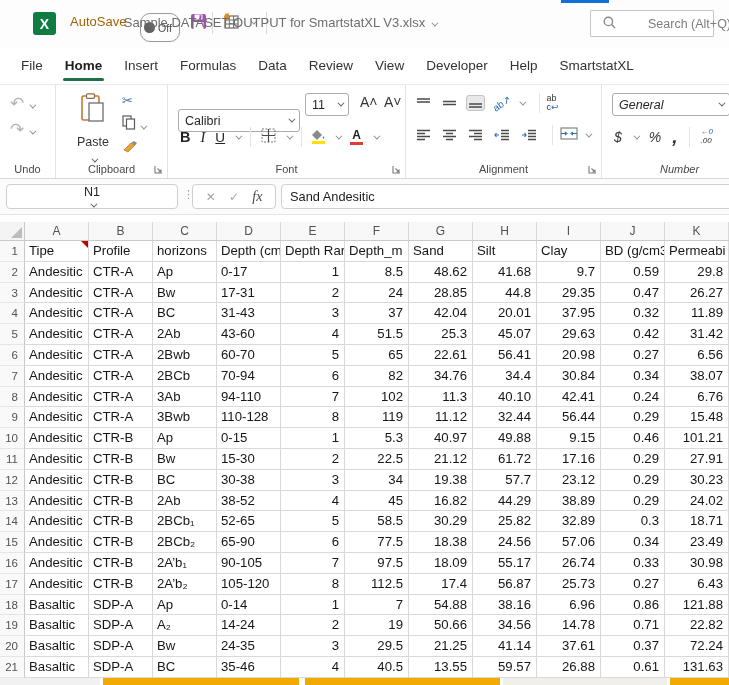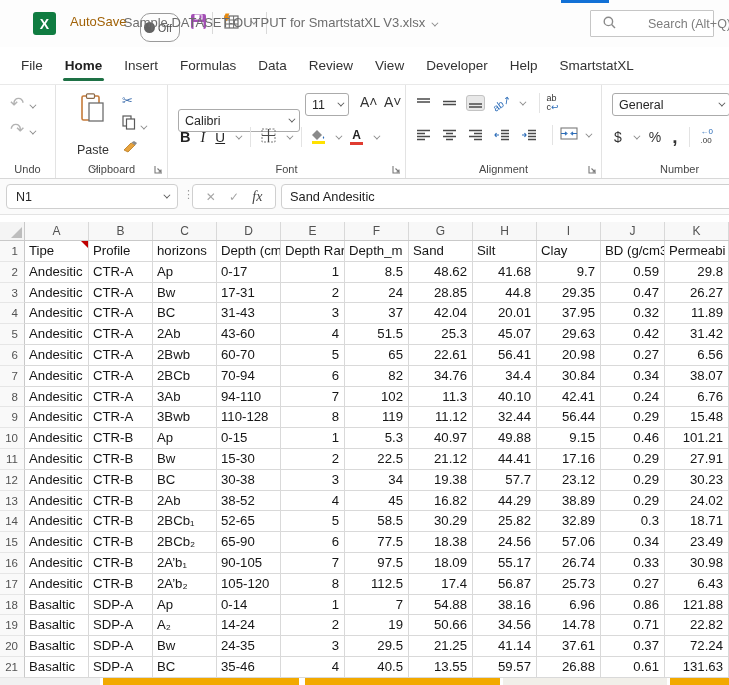--- a/index.html
+++ b/index.html
@@ -43,21 +43,21 @@
   
   .ribbon { position:absolute; top:84px; left:0; width:729px; height:95px; background:#fff; border-top:1px solid #e9e9e9; border-bottom:1px solid #d8d8d8; display:flex; }
   .rgroup { position:relative; height:100%; border-right:1px solid #e3e3e3; flex:none; }
   .rlabel { position:absolute; bottom:3px; left:0; right:0; text-align:center; font-size:11px; color:#484848; }
   .launcher { position:absolute; bottom:4px; right:4px; width:9px; height:9px; }
   .launcher svg { display:block; }
   .g-undo { width:56px; }
   .undo-btn { position:absolute; left:10px; font-size:17px; color:#b3b3b3; line-height:1; }
   .g-clip { width:112px; }
   .paste-big { position:absolute; left:14px; top:8px; width:46px; text-align:center; }
-  .paste-label { font-size:12.5px; color:#333; margin-top:16px; }
+  .paste-label { font-size:12.5px; color:#333; margin-top:8px; }
   .clip-col { position:absolute; left:66px; top:8px; display:flex; flex-direction:column; gap:7px; align-items:flex-start; }
   .g-font { width:238px; }
   .combo { display:flex; align-items:center; justify-content:space-between; border:1px solid #ababab; border-radius:3px; background:#fff;
            font-size:12.5px; color:#262626; padding:0 6px; height:23px; }
   .font-name { position:absolute; left:10px; top:24px; width:122px; }
   .font-size { position:absolute; left:137px; top:8px; width:44px; }
   .grow-btn { font-size:14px; color:#333; }
   .fontrow2 { position:absolute; left:12px; top:42px; display:flex; align-items:center; gap:10px; }
   .bld { font-weight:bold; font-size:14.5px; color:#222; }
   .itl { font-style:italic; font-family:"Liberation Serif",serif; font-size:14.5px; color:#222; }
@@ -77,21 +77,21 @@
   .num-row2 { position:absolute; left:12px; top:42px; display:flex; align-items:center; gap:11px; }
   .cur { font-size:14px; color:#333; }
   .pct { font-size:14px; color:#333; }
   .comma-ic { font-size:19px; font-weight:bold; color:#333; line-height:0.5; }
   .incdec { font-size:8px; line-height:1.1; color:#333; text-align:left; }
   .incdec .arr { color:#2b6cb8; }
 
   
   .formulabar { position:absolute; top:179px; left:0; width:729px; height:36px; background:#fbfbfb; border-bottom:1px solid #e4e4e4; }
   .namebox { position:absolute; left:6px; top:5px; width:172px; height:25px; border:1px solid #cfcfcf; border-radius:4px; background:#fff;
-             display:flex; align-items:center; justify-content:space-between; padding:0 9px; font-size:12.5px; color:#262626; }
+             display:flex; align-items:center; justify-content:space-between; padding:0 9px; font-size:12.5px; color:#262626;flex-direction:column; }
   .fb-dots { position:absolute; left:183px; top:9px; color:#9a9a9a; font-size:11px; letter-spacing:0; }
   .fxbox { position:absolute; left:192px; top:5px; width:84px; height:25px; border:1px solid #cfcfcf; border-radius:4px; background:#fff;
            display:flex; align-items:center; justify-content:space-around; padding:0 6px; }
   .fx-x { color:#a5a5a5; font-size:12px; }
   .fx-ok { color:#a5a5a5; font-size:12px; }
   .fx-f { font-family:"Liberation Serif",serif; font-style:italic; font-size:14px; color:#444; }
   .fieldbox { position:absolute; left:281px; top:5px; width:460px; height:25px; border:1px solid #cfcfcf; border-radius:4px 0 0 4px; background:#fff;
               display:flex; align-items:center; padding-left:8px; font-size:12.8px; color:#1c1c1c; }
 
   
@@ -325,21 +325,21 @@
       </div>
       <div class="rlabel">Alignment</div>
       <span class="launcher">
           <svg width="9" height="9">
             <path d="M1 1 v7 h7" fill="none" stroke="#7a7a7a" stroke-width="1.1"></path>
             <path d="M3.5 3.5 l3.5 3.5 M7 4.5 v2.5 h-2.5" fill="none" stroke="#7a7a7a" stroke-width="1.1"></path>
           </svg>
         </span>
     </div>
 
-    <div class="rgroup g-num" style="border-right:none;">
+    <div class="rgroup g-num" style="border-right:none;font-style:italic;">
       <div class="combo num-combo">
         <span>General</span>
           <span class="chev sm"></span>
       </div>
       <div class="num-row2">
         <span class="cur">$</span>
         <span class="chev sm lite"></span>
         <span class="pct">%</span>
         <span class="comma-ic">,</span>
         <span class="vsep"></span>
@@ -526,21 +526,21 @@
         </div>
         <div class="grow">
           <div class="rowhead">11</div>
           <div class="cell">Andesitic</div>
           <div class="cell">CTR-B</div>
           <div class="cell">Bw</div>
           <div class="cell">15-30</div>
           <div class="cell num">2</div>
           <div class="cell num">22.5</div>
           <div class="cell num">21.12</div>
-          <div class="cell num">44.41</div>
+          <div class="cell num">61.72</div>
           <div class="cell num">17.16</div>
           <div class="cell num">0.29</div>
           <div class="cell num">27.91</div>
         </div>
         <div class="grow">
           <div class="rowhead">12</div>
           <div class="cell">Andesitic</div>
           <div class="cell">CTR-B</div>
           <div class="cell">BC</div>
           <div class="cell">30-38</div>

